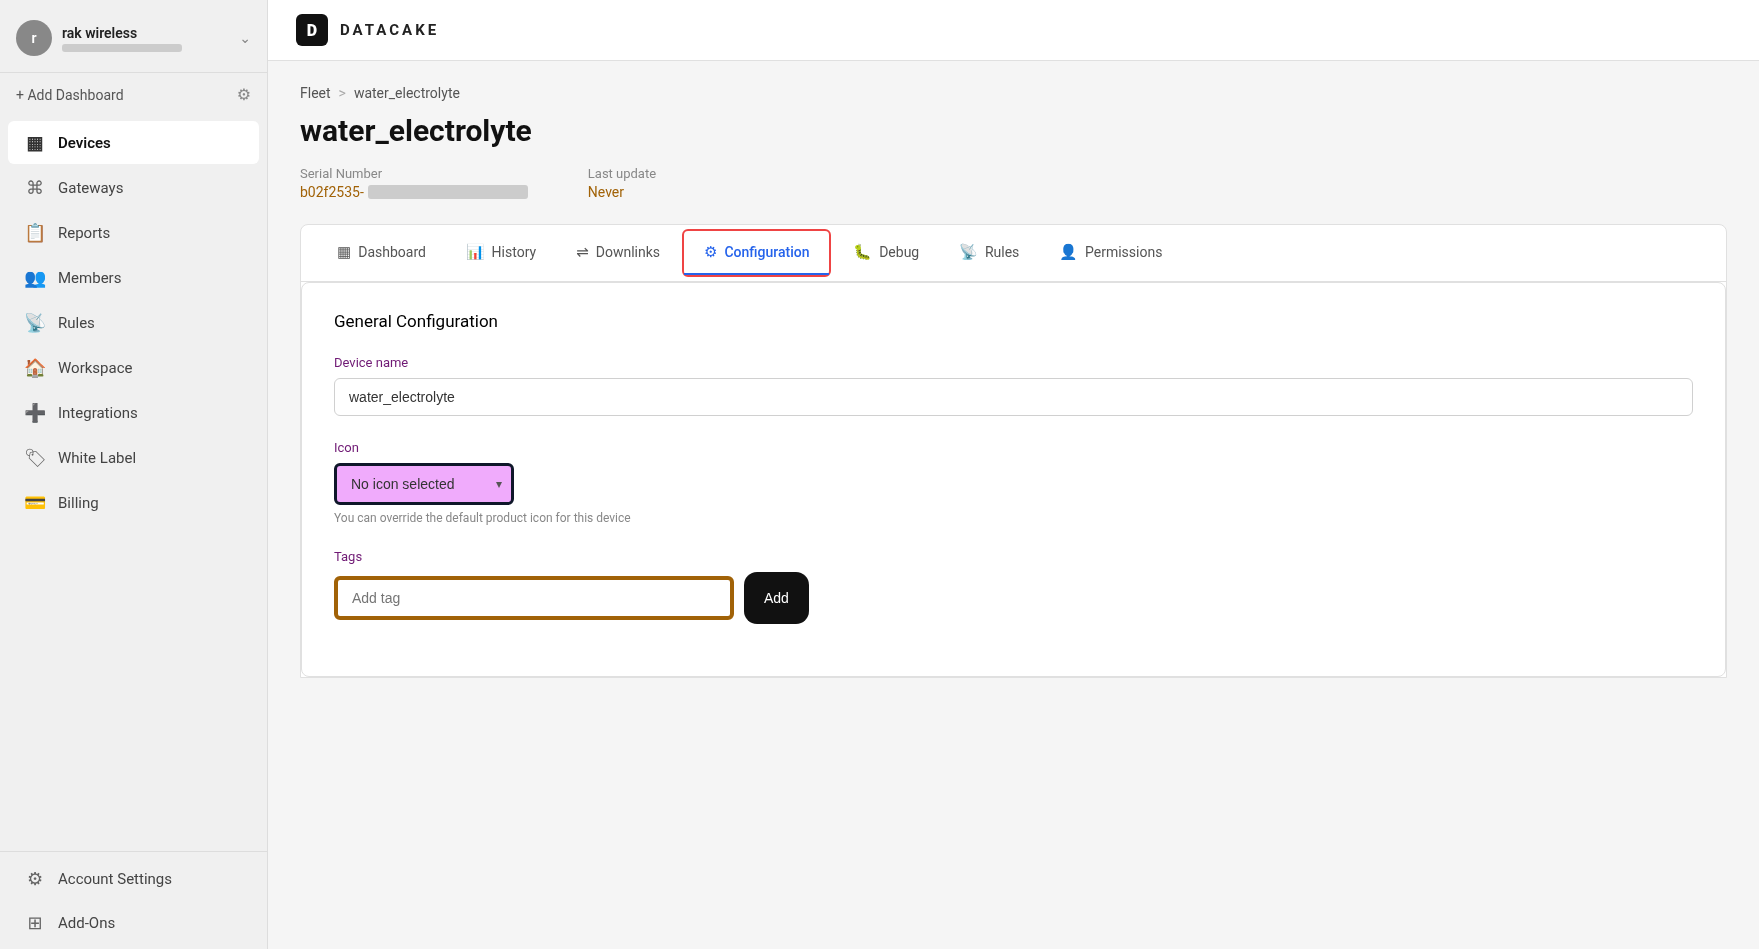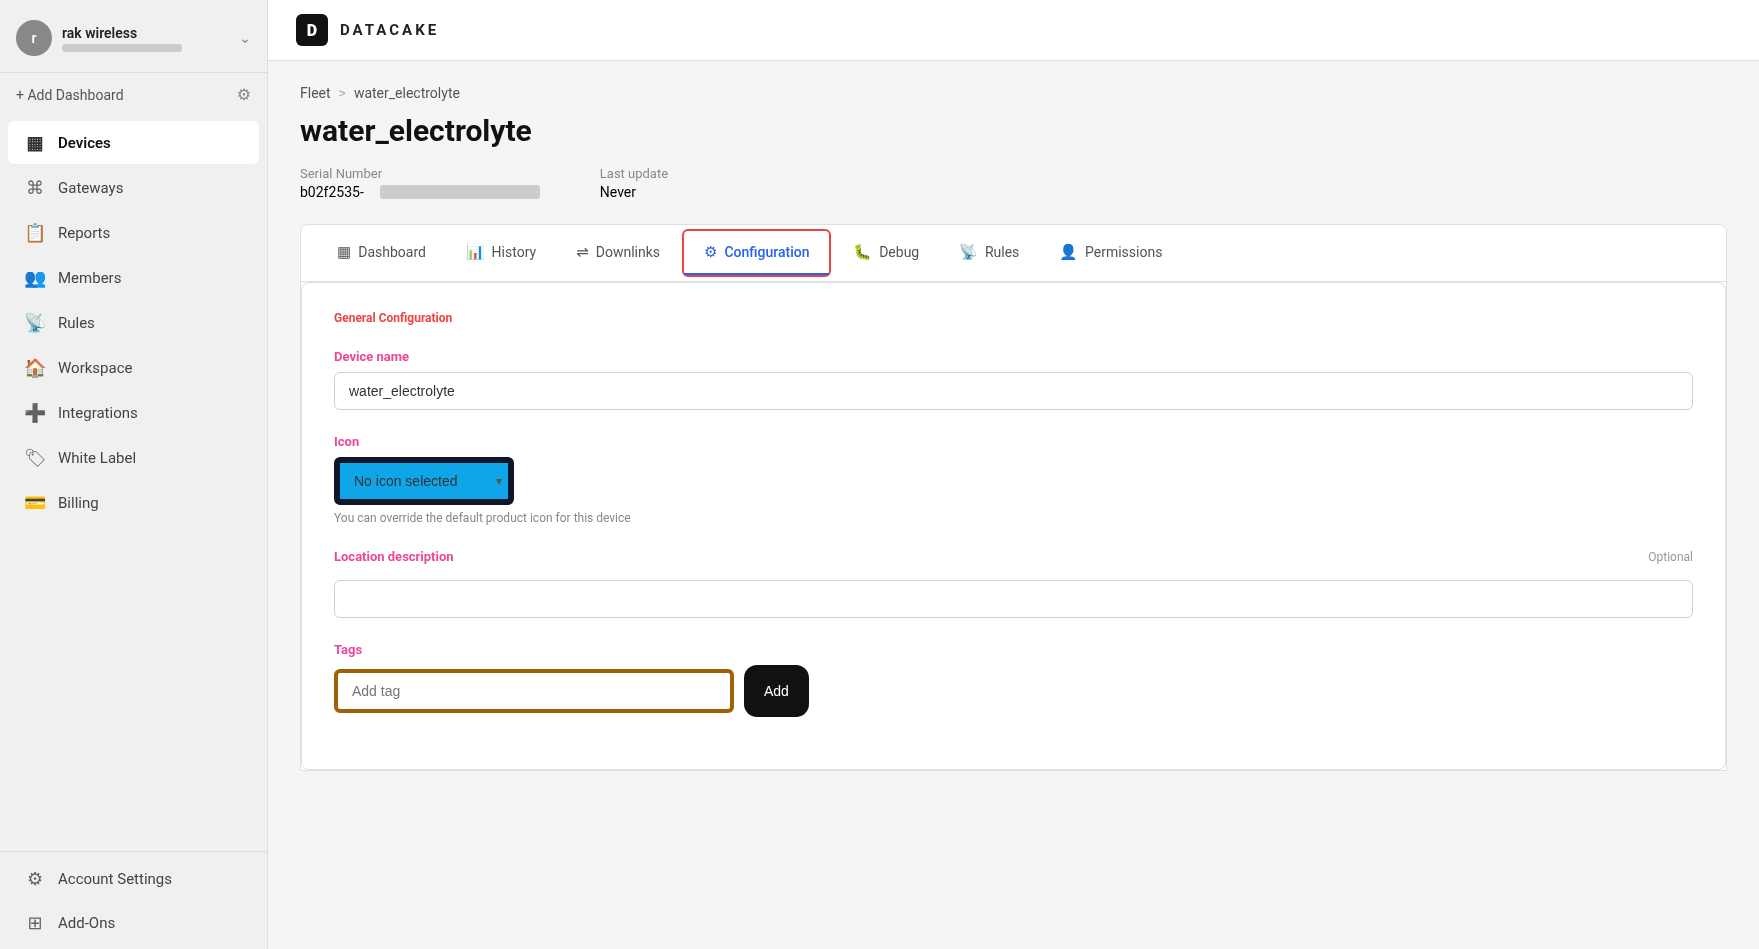--- a/index.html
+++ b/index.html
@@ -182,24 +182,24 @@
       margin-bottom: 24px;
     }
     .meta-item label {
       font-size: 13px;
       color: #888;
       display: block;
       margin-bottom: 3px;
     }
     .meta-value {
       font-size: 14px;
-      color: #000000;
-      display: flex;
-      align-items: center;
-      gap: 16px;
+      color: #a16207;
+      display: flex;
+      align-items: center;
+      gap: 4px;
       text-align: right;
     }
     .blurred {
       background: #ccc;
       border-radius: 3px;
       height: 14px;
       width: 160px;
       display: inline-block;
     }
     .tab {
@@ -222,32 +222,32 @@
 
     
     .config-panel {
       background: white;
       border: 1px solid #e0e0e0;
       border-radius: 8px;
       padding: 28px 32px;
       margin-top: 0;
     }
     .section-title {
-      font-size: 12px;
-      font-weight: 700;
-      color: #ef4444;
+      font-size: 17px;
+      font-weight: 400;
+      color: #000000;
       margin-bottom: 24px;
     }
     .form-group {
       margin-bottom: 24px;
     }
     .form-label {
       font-size: 13px;
-      font-weight: 700;
-      color: #ec4899;
+      font-weight: 400;
+      color: #701a75;
       margin-bottom: 8px;
       display: block;
     }
     .form-input {
       width: 100%;
       padding: 10px 14px;
       border: 1px solid #d0d0d0;
       border-radius: 6px;
       font-size: 14px;
       color: #333;
@@ -268,25 +268,25 @@
       font-size: 12px;
       color: #999;
     }
     .select-wrapper {
       position: relative;
       display: inline-block;
     }
     .form-select {
       appearance: none;
       padding: 10px 36px 10px 14px;
-      border: 6px solid #0f172a;
+      border: 3px solid #0f172a;
       border-radius: 6px;
       font-size: 14px;
       color: #333;
-      background: #0ea5e9;
+      background: #f0abfc;
       cursor: pointer;
       outline: none;
       min-width: 180px;
     }
     .select-arrow {
       position: absolute;
       right: 12px;
       top: 50%;
       transform: translateY(-50%);
       pointer-events: none;
@@ -484,27 +484,20 @@
           <label class="form-label">Icon</label>
           <div class="select-wrapper">
             <select class="form-select">
               <option>No icon selected</option>
             </select>
             <span class="select-arrow">▾</span>
           </div>
           <p class="form-hint">You can override the default product icon for this device</p>
         </div>
 
-        <div class="form-group">
-          <div class="form-label-row">
-            <label class="form-label" style="margin-bottom:0">Location description</label>
-            <span class="optional-label">Optional</span>
-          </div>
-          <input class="form-input" type="text" style="margin-top: 8px;">
-        </div>
 
         <div class="form-group">
           <label class="form-label">Tags</label>
           <div class="tags-row">
             <input class="tag-input" type="text" placeholder="Add tag" style="">
             <button class="add-btn">Add</button>
           </div>
         </div>
       </div>
     </div>

